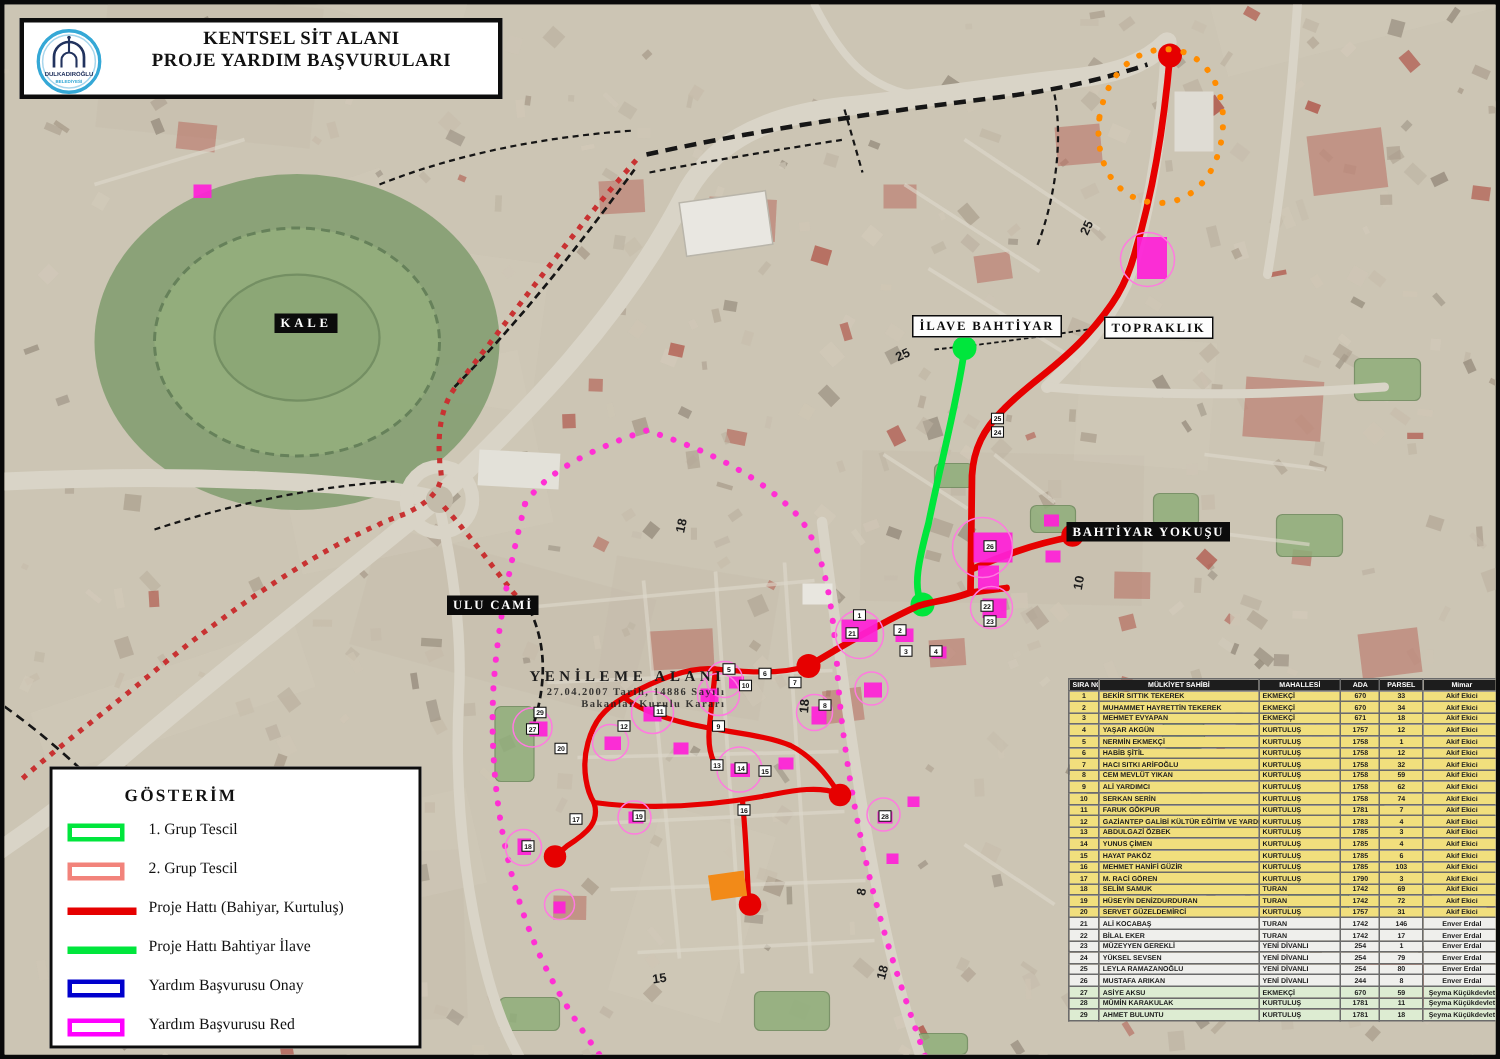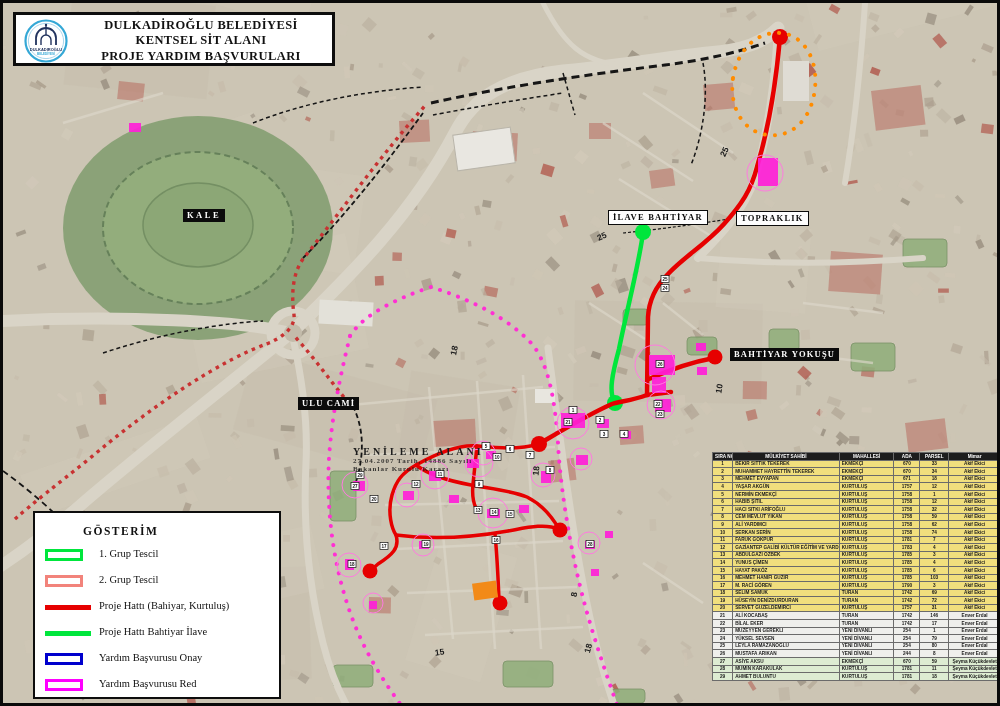--- a/index.html
+++ b/index.html
@@ -883,27 +883,26 @@
       <circle cx="22" cy="22" r="20.5" fill="#fff" stroke="#35a8d6" stroke-width="2.2"></circle>
       <circle cx="22" cy="22" r="17.6" fill="none" stroke="#a8d6ec" stroke-width="1"></circle>
       <path d="M12,26 L12,19 A10 10 0 0 1 32,19 L32,26" fill="none" stroke="#22335e" stroke-width="1.8"></path>
       <path d="M17,26 L17,21 A5 5 0 0 1 27,21 L27,26" fill="none" stroke="#22335e" stroke-width="1.4"></path>
       <line x1="22" y1="7" x2="22" y2="16" stroke="#22335e" stroke-width="1.4"></line>
       <circle cx="22" cy="6" r="1.2" fill="#22335e"></circle>
       <text x="22" y="31.5" text-anchor="middle" font-size="4" font-weight="bold" fill="#22335e" font-family="Liberation Sans, sans-serif">DULKADIROĞLU</text>
       <text x="22" y="36" text-anchor="middle" font-size="3" font-weight="bold" fill="#35a8d6" font-family="Liberation Sans, sans-serif">BELEDİYESİ</text>
     </svg>
     <div class="title-text">
-      <div>DULKADİROĞLU BELEDİYESİ</div>
       <div>KENTSEL SİT ALANI</div>
       <div>PROJE YARDIM BAŞVURULARI</div>
     </div>
   </div>
 
-  <div class="area-note" style="left:350px;top:443px;">
+  <div class="area-note" style="left:350px;top:443px;text-align:right;">
     <div class="l1">YENİLEME ALANI</div>
     <div class="l2">27.04.2007 Tarih, 14886 Sayılı</div>
     <div class="l3">Bakanlar Kurulu Kararı</div>
   </div>
 
   <div class="legend">
     <div class="legend-title">GÖSTERİM</div>
     <div id="legend-items">
         <div class="legend-item" style="top: 34px;">
           <div class="legend-swatch" style="border: 3px solid rgb(0, 230, 60);"></div>
@@ -1186,14 +1185,14 @@
             <td class="c">Şeyma Küçükdevlet</td>
           </tr>
         </tbody>
     </table>
   </div>
 
 <div class="map-label dark" style="left: 180px; top: 206px; letter-spacing: 2.5px;">KALE</div>
     <div class="map-label dark" style="left: 295px; top: 394px;">ULU CAMİ</div>
     <div class="map-label light" style="left: 605px; top: 207px;">İLAVE BAHTİYAR</div>
     <div class="map-label light" style="left: 733px; top: 208px;">TOPRAKLIK</div>
-    <div class="map-label dark" style="left: 727px; top: 345px;">BAHTİYAR YOKUŞU</div>
+    <div class="map-label dark" style="left: 708px; top: 345px;">BAHTİYAR YOKUŞU</div>
   </div>
 
 </body></html>

